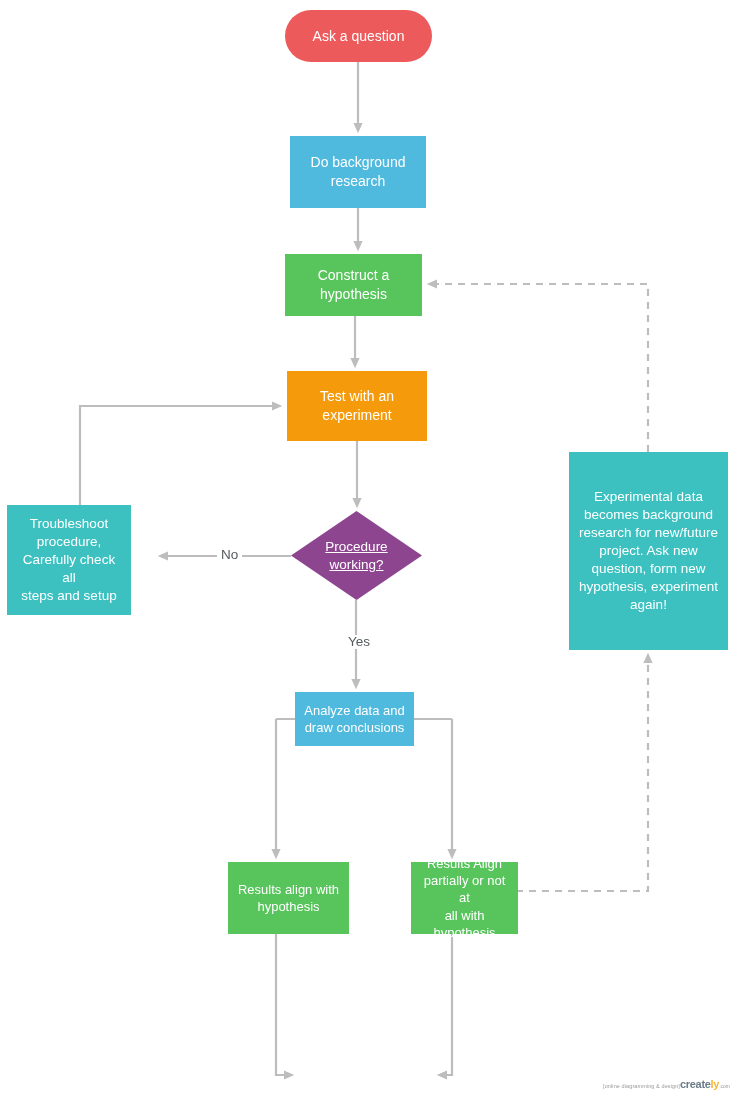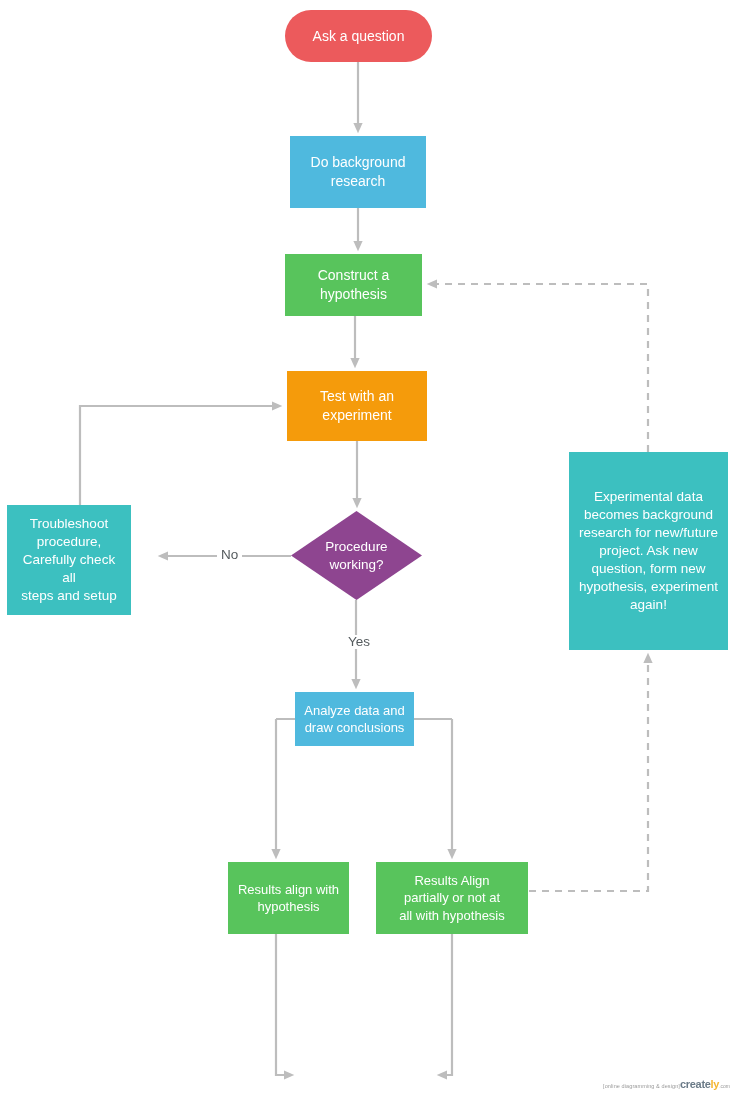--- a/index.html
+++ b/index.html
@@ -126,21 +126,21 @@
 
   <div class="node" style="left:290px; top:136px; width:136px; height:72px; background:#4fb9de; font-size:14px;">Do background
 research</div>
 
   <div class="node" style="left:285px; top:254px; width:137px; height:62px; background:#58c45c; font-size:14px;">Construct a
 hypothesis</div>
 
   <div class="node" style="left:287px; top:371px; width:140px; height:70px; background:#f59b0b; font-size:14px;">Test with an
 experiment</div>
 
-  <div class="node diamond" style="left:291px; top:511px; width:131px; height:89px; font-size:13.5px;">
+  <div class="node diamond" style="left:291px; top:511px; width:131px; height:89px; font-size:13.5px;text-decoration:underline;">
     <svg class="diamond-shape" viewBox="0 0 131 89" preserveAspectRatio="none">
       <polygon points="65.5,0 131,44.5 65.5,89 0,44.5" fill="#8e4590"></polygon>
     </svg>
     <span style="white-space:pre-line;">Procedure
 working?</span>
   </div>
 
   <div class="node" style="left:7px; top:505px; width:124px; height:110px; background:#3cc0c0; font-size:13.5px;">Troubleshoot
 procedure,
 Carefully check all
@@ -153,21 +153,21 @@
 becomes background
 research for new/future
 project. Ask new
 question, form new
 hypothesis, experiment
 again!</div>
 
   <div class="node" style="left:216px; top:862px; width:121px; height:72px; background:#58c45c; font-size:13px;margin-left:12px;">Results align with
 hypothesis</div>
 
-  <div class="node" style="left:376px; top:862px; width:152px; height:72px; background:#58c45c; font-size:13px;">Results Align
+  <div class="node" style="left:411px; top:862px; width:107px; height:72px; background:#58c45c; font-size:13px;">Results Align
 partially or not at
 all with hypothesis</div>
 
 
   <div class="edge-label" style="left:217px; top:548px;">No</div>
   <div class="edge-label" style="left:344px; top:635px;">Yes</div>
 
   <div id="watermark">
     <span id="wm-tag">[online diagramming &amp; design]</span>
     <span id="wm-brand"><span>create</span><span class="y">ly</span></span>

